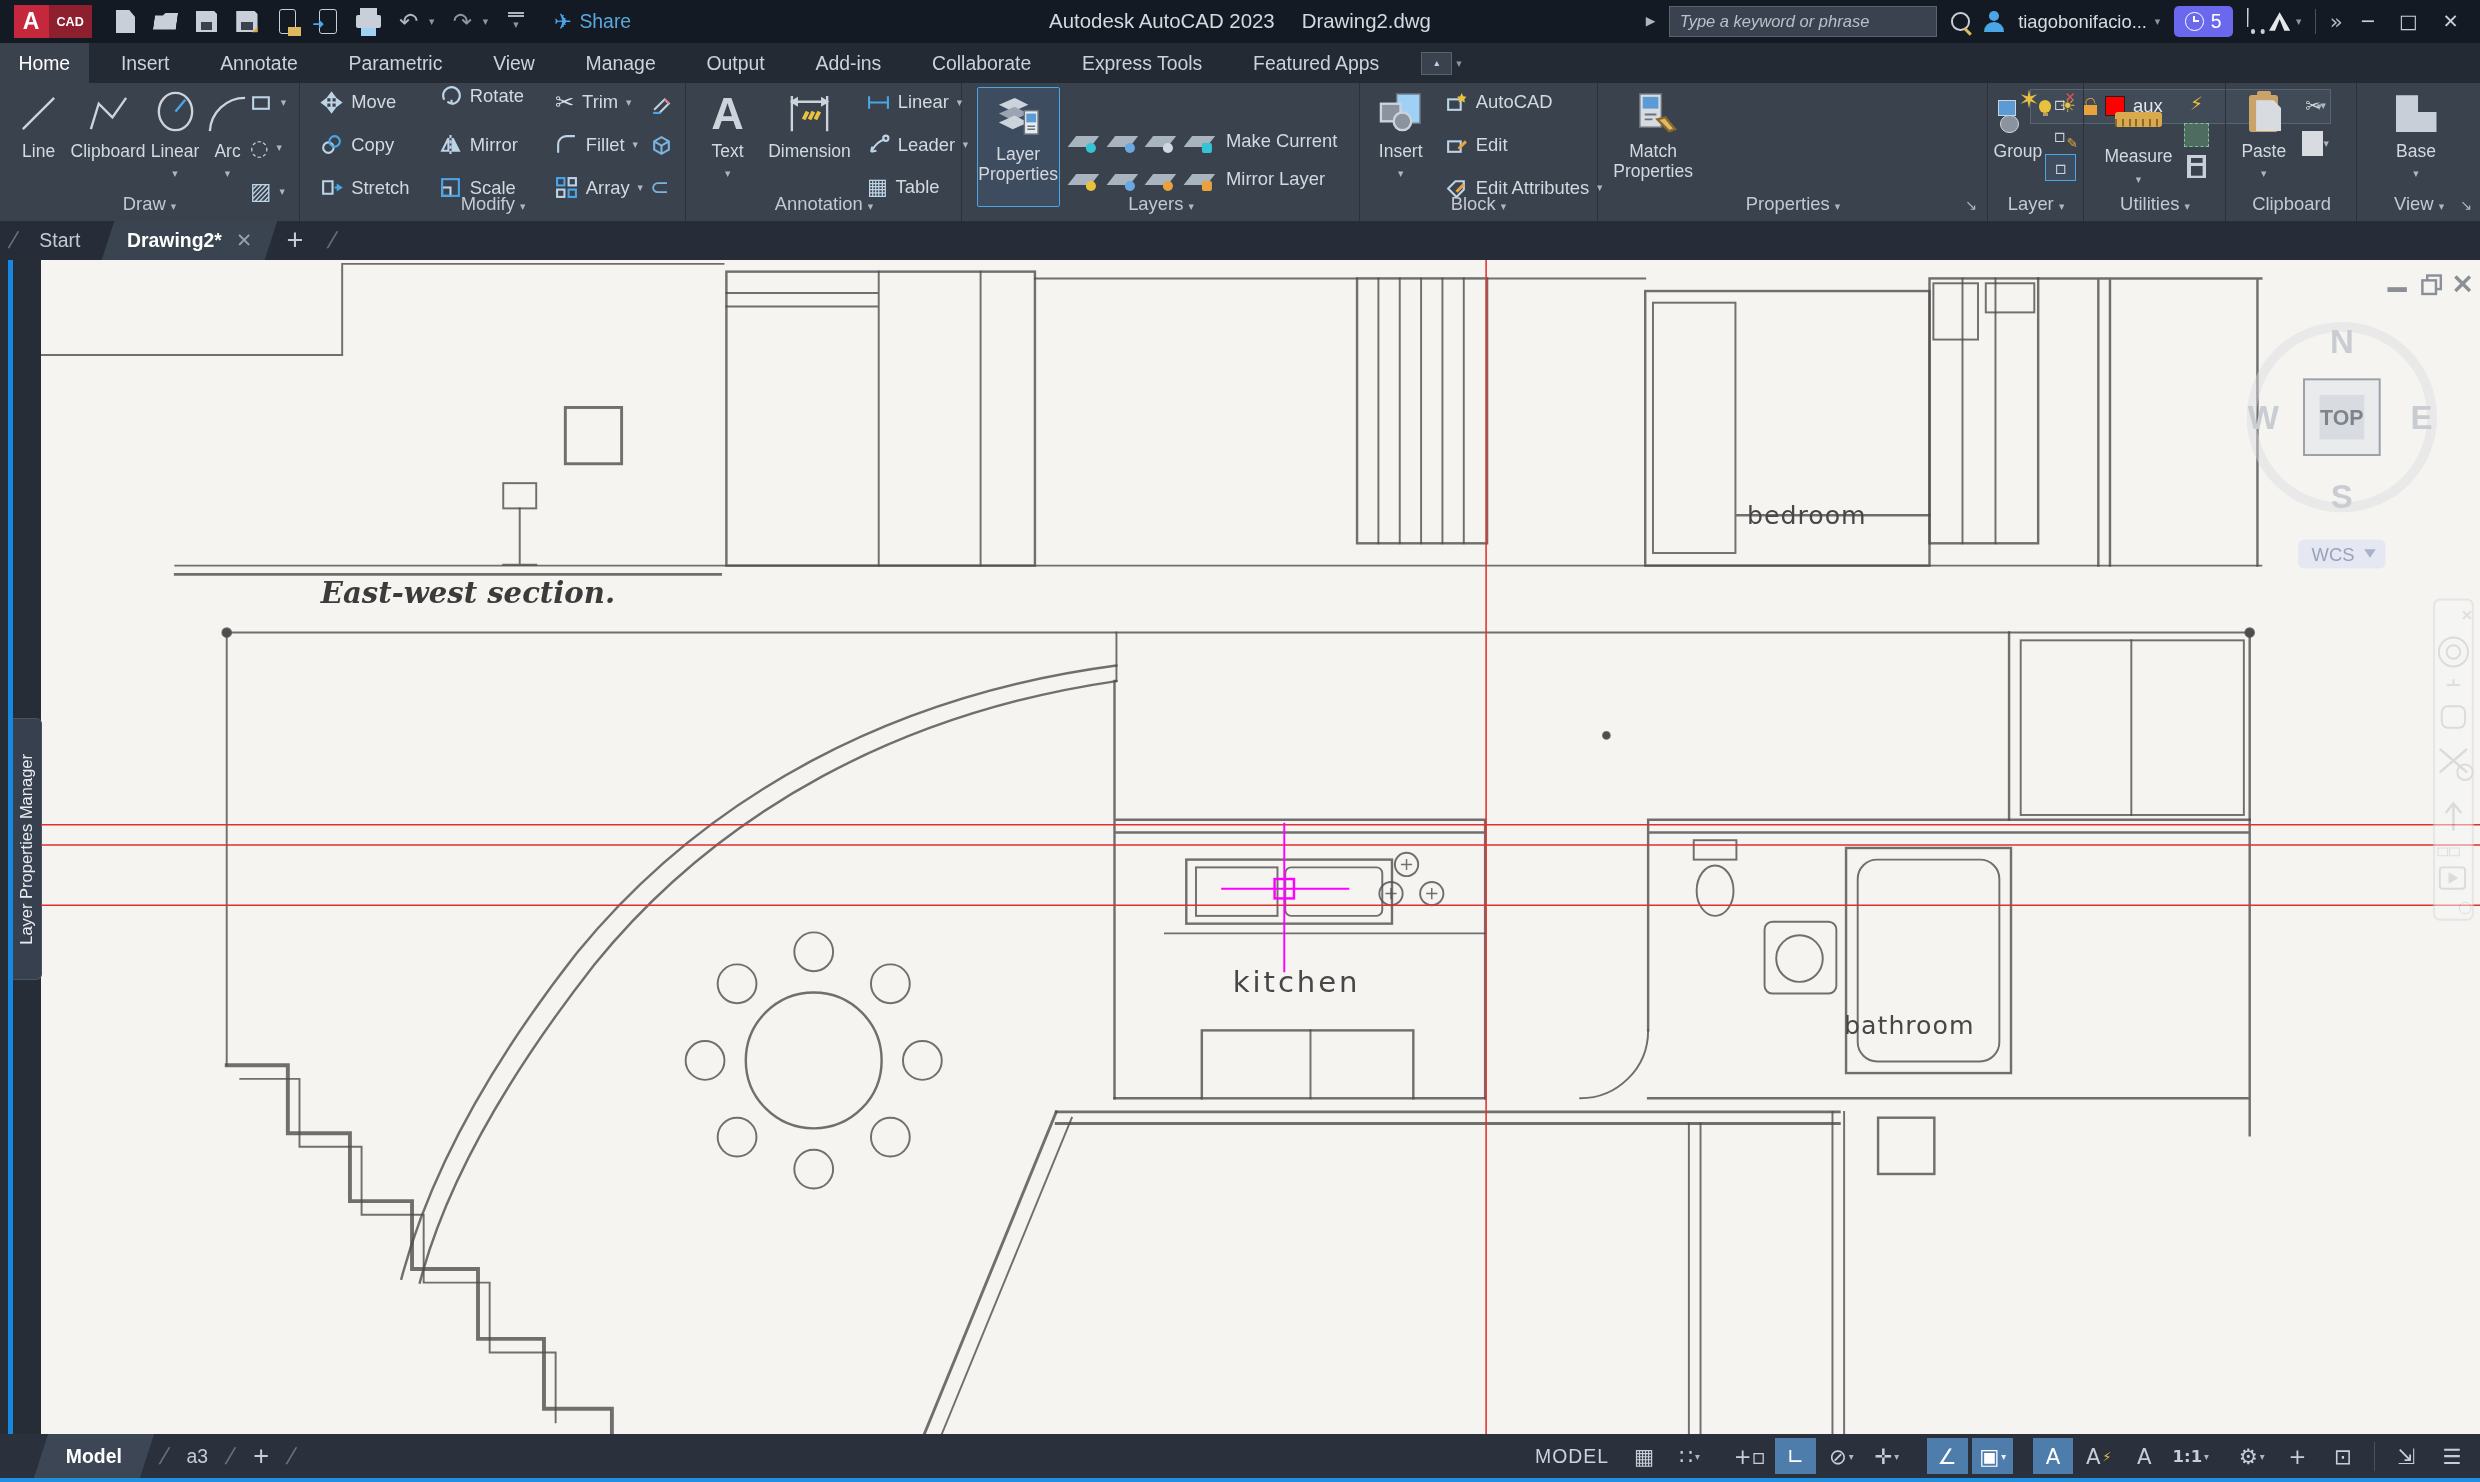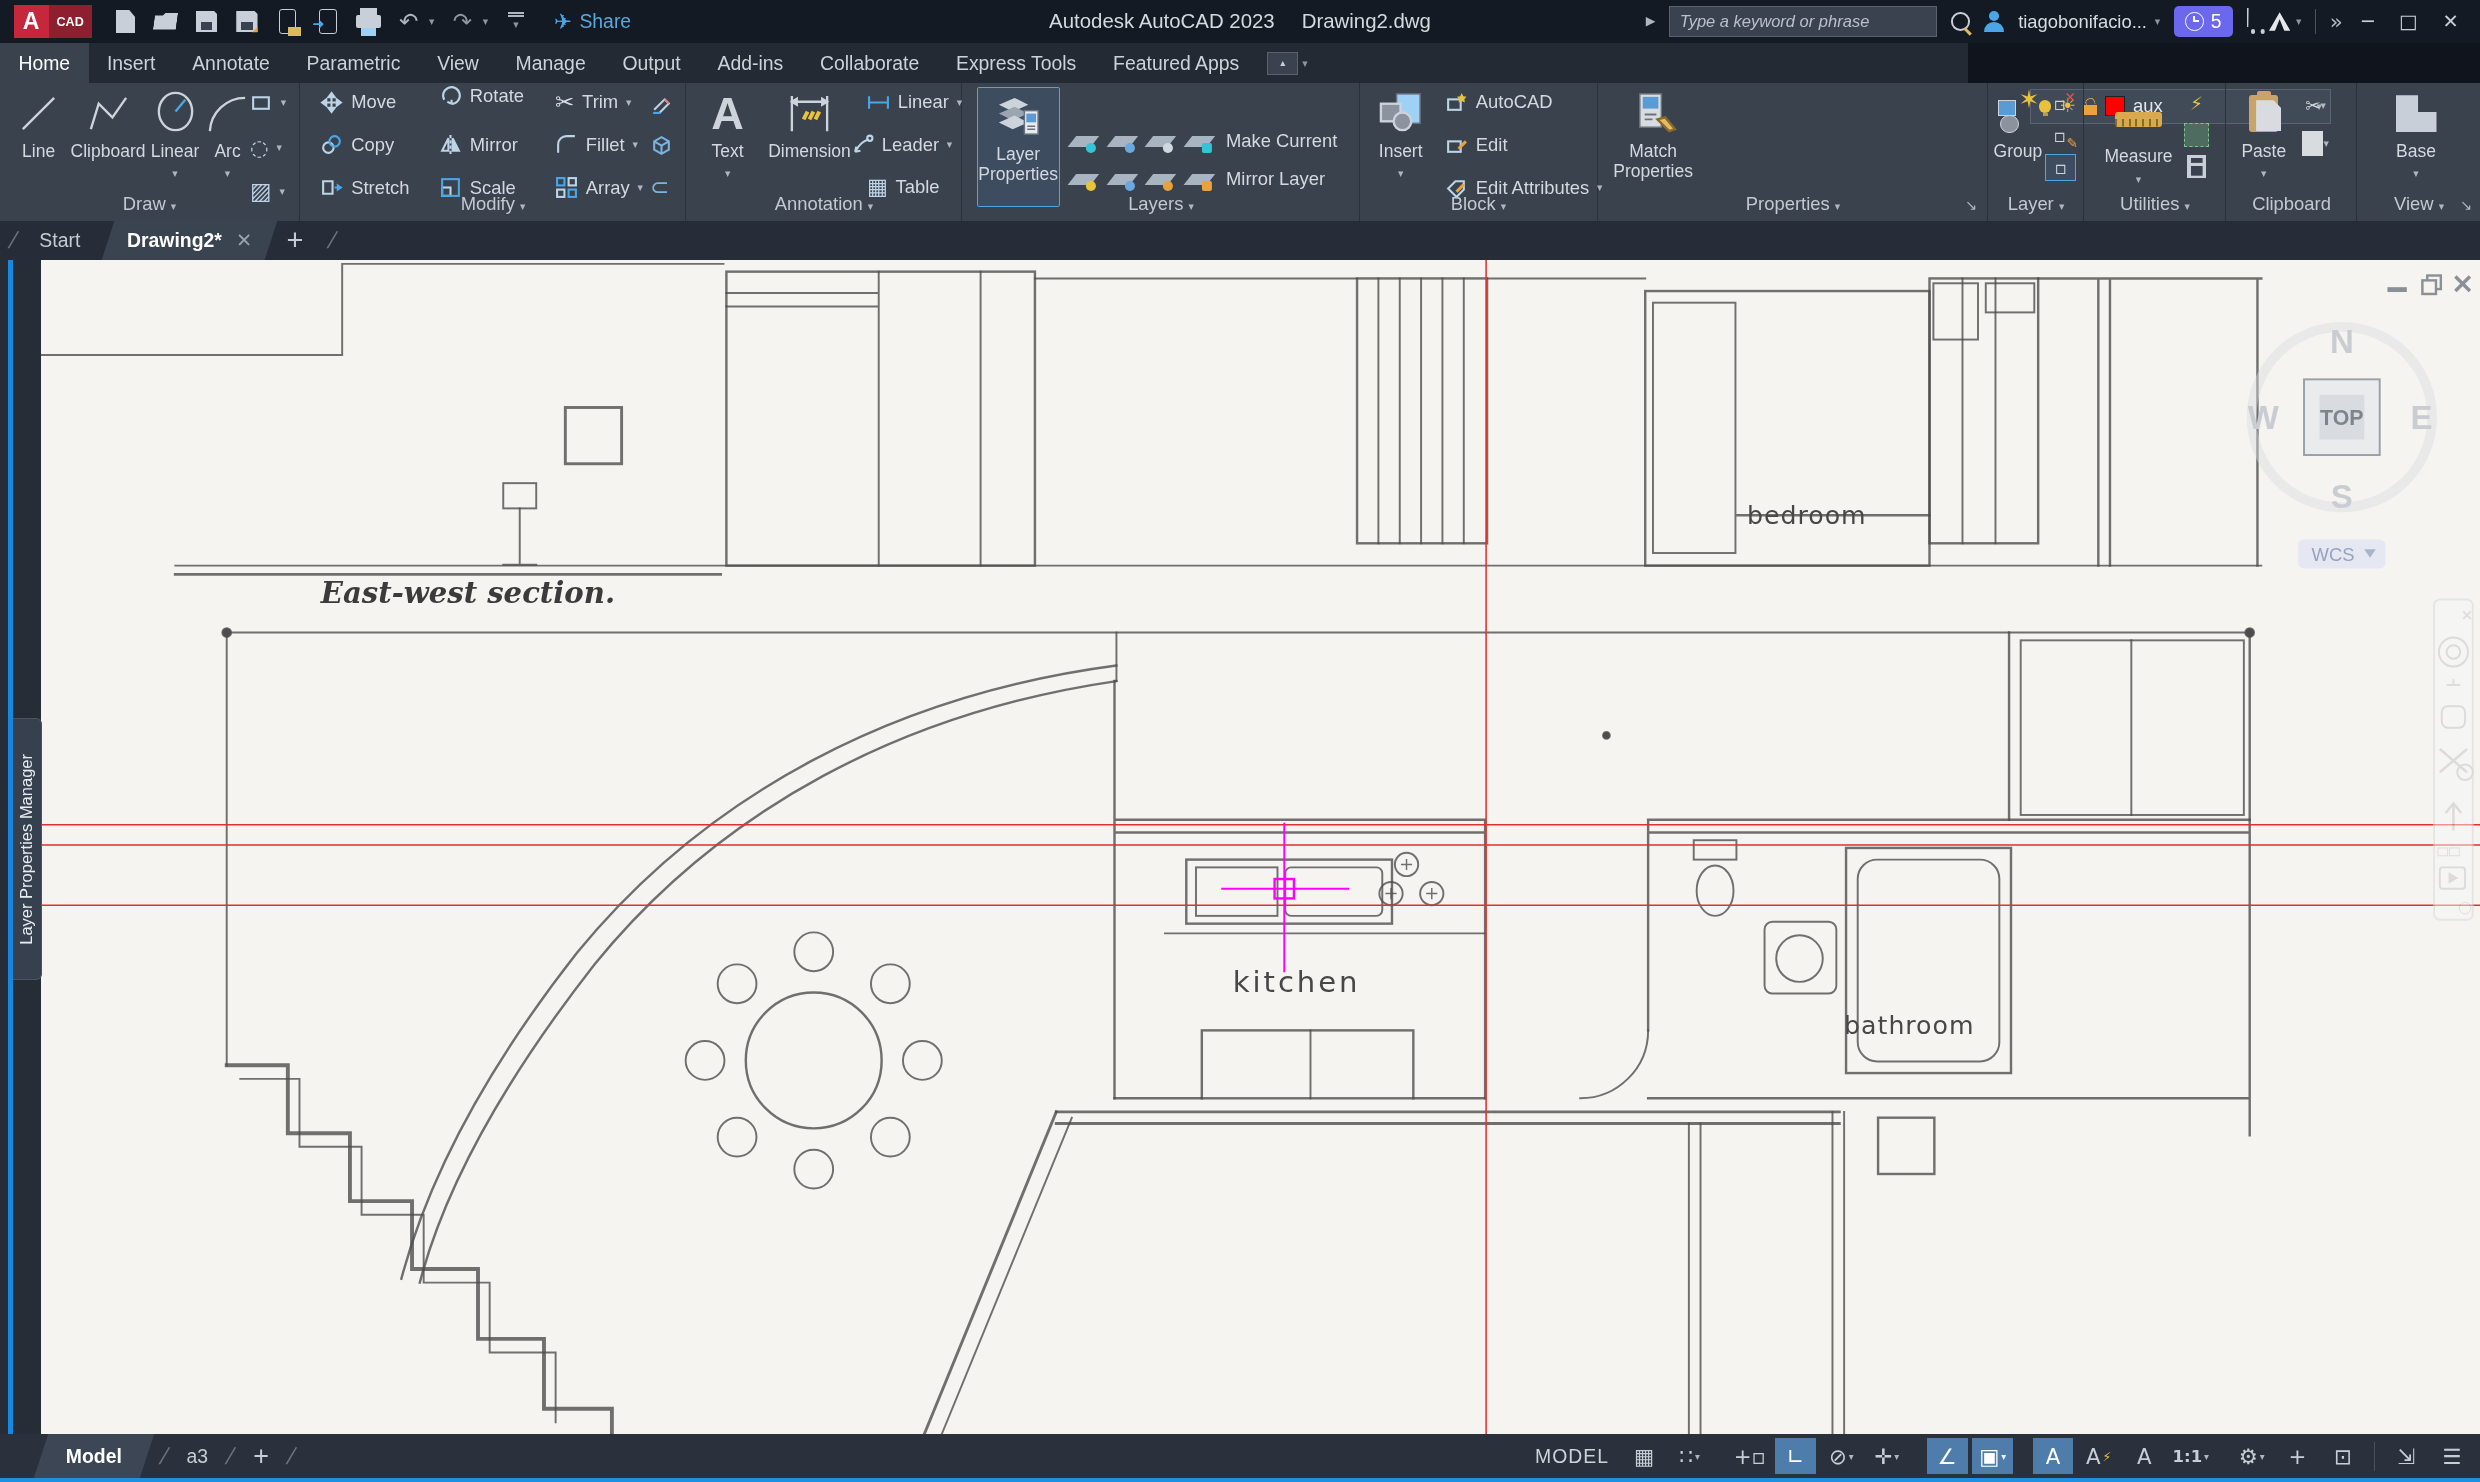--- a/index.html
+++ b/index.html
@@ -49,22 +49,22 @@
   .clock:before{content:"";position:absolute;left:6.8px;top:2.9px;width:1.9px;height:5.8px;background:#fff;}
   .clock:after{content:"";position:absolute;left:6.8px;top:6.8px;width:5.8px;height:1.9px;background:#fff;}
   .cart{width:21.3px;height:14.6px;border:1.9px solid #c8cfd8;clip-path:polygon(0 0,100% 0,85% 100%,15% 100%);position:relative;margin-top:-5.8px;}
   .cartwrap:after{content:"";display:block;width:4.9px;height:4.9px;border-radius:50%;background:#c8cfd8;margin:1.9px 0 0 3.9px;
     box-shadow:9.7px 0 0 #c8cfd8;}
   .adsk{width:21.3px;height:18.4px;background:#e4e8ec;clip-path:polygon(50% 0,100% 100%,72% 100%,50% 38%,28% 100%,0 100%);}
   .winbtn{font-size:19.4px;color:#c8cfd8;font-family:"DejaVu Sans",sans-serif;padding:0 5.8px;}
   .sep-v{width:1px;height:25px;background:#4a515c;}
 
   
-  .ribbontabs{position:absolute;left:0;top:43px;width:1968px;height:41px;background:#232a34;
-    display:flex;align-items:stretch;color:#ccd2d9;font-size:19.4px;}
+  .ribbontabs{position:absolute;left:0;top:43px;width:2480px;height:41px;background:#232a34;
+    display:flex;align-items:stretch;color:#ccd2d9;font-size:19.4px;gap:14px;}
   .rtab{display:flex;align-items:center;padding:0 18.4px;cursor:default;}
   .rtab.active{background:#3a424e;color:#fff;}
   .rtab-more{display:flex;align-items:center;gap:3.9px;margin-left:9.7px;}
   .rtab-more .box{width:29px;height:21.3px;background:#3a4250;border:1px solid #5a6270;
     display:flex;align-items:center;justify-content:center;font-size:9.7px;color:#c8cfd8;}
 
   
   .ribbon{position:absolute;left:0;top:83px;width:2480px;height:138px;background:#3a424e;}
   .panel{position:absolute;top:0;height:138px;border-right:1.9px solid #2a313c;}
   .plabel{position:absolute;bottom:5.8px;left:0;right:0;text-align:center;color:#c3c9d1;font-size:18.4px;}
@@ -419,21 +419,21 @@
           </span>
         <span>Dimension</span>
       </div>
       <div class="tool" style="left:180px;top:7.8px;">
         <svg class="mini" viewBox="0 0 22 22">
             <path d="M2 5 V17 M20 5 V17 M2 11 H20" style="stroke:#4ba6e8;"></path>
           </svg>
           <span>Linear</span> 
           <span class="dd">▾</span>
       </div>
-      <div class="tool" style="left:164px;top:50px;">
+      <div class="tool" style="left:180px;top:50px;">
         <svg class="mini" viewBox="0 0 22 22">
             <path d="M4 18 C8 10 12 8 17 6"></path>
             <circle cx="18" cy="5" r="2.5"></circle>
             <path d="M4 18 l1 -5 m-1 5 l5 -1"></path>
           </svg>
           <span>Leader</span> 
           <span class="dd">▾</span>
       </div>
       <div class="tool" style="left:180px;top:93px;">
         <span class="glyph" style="color:#bdd3e6;font-size:22px;">▦</span>

